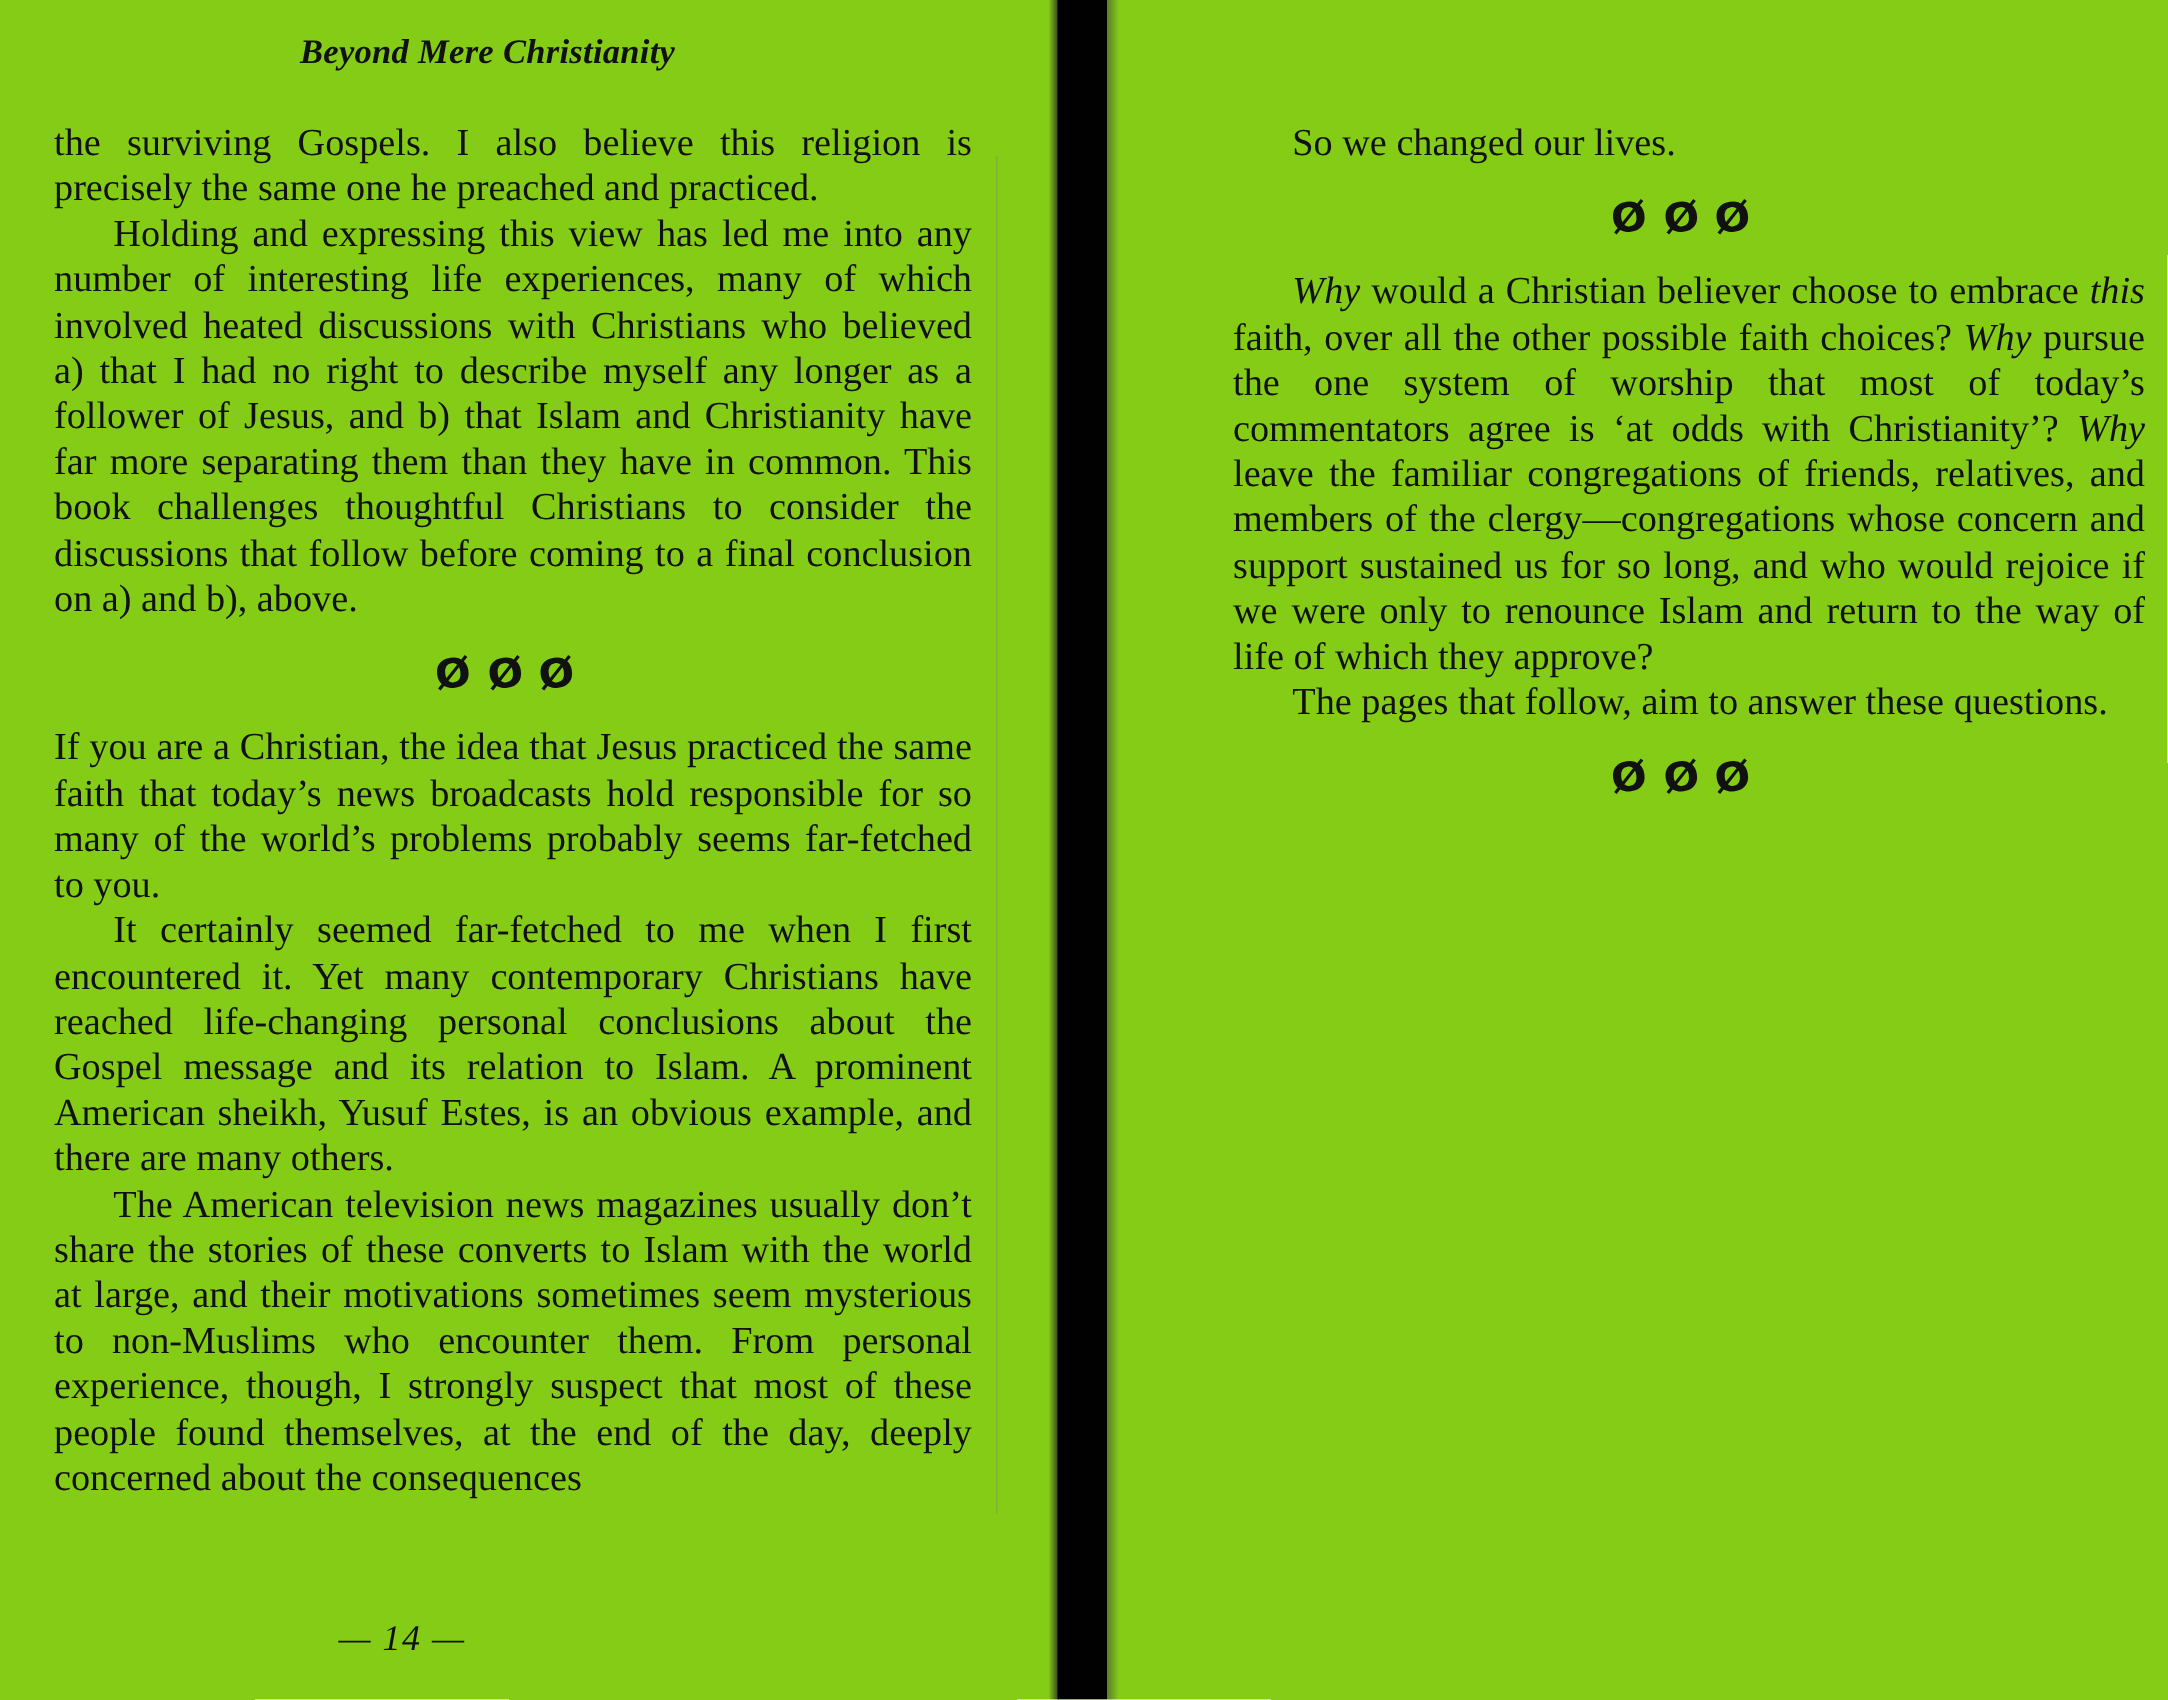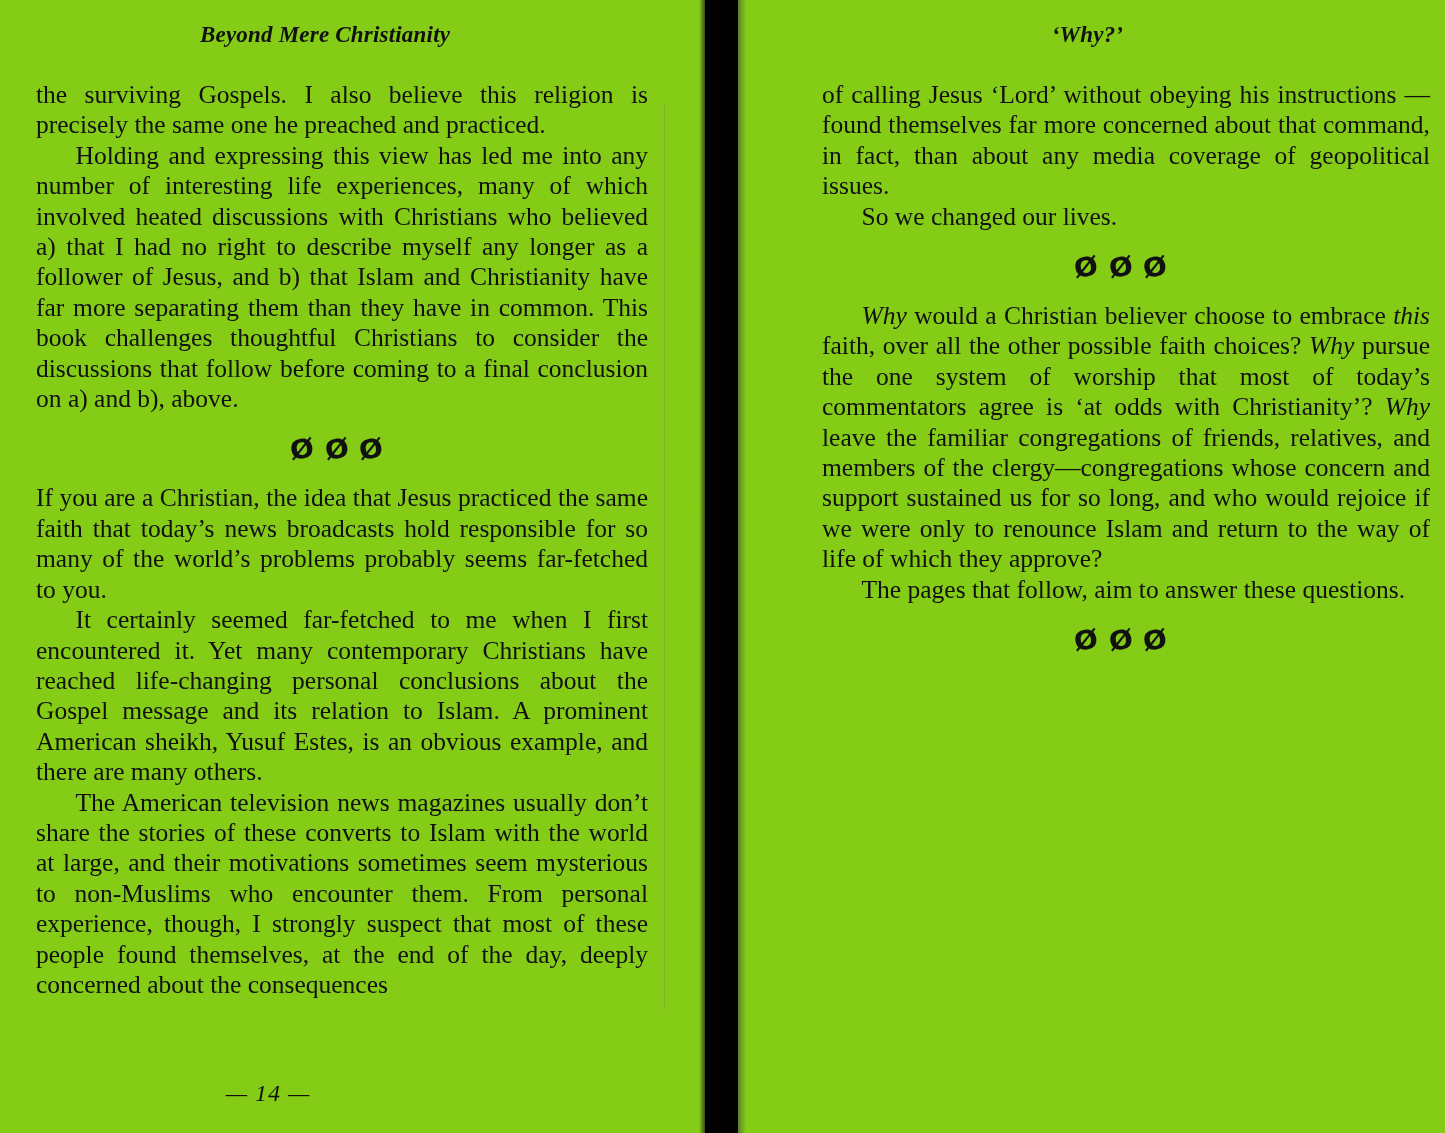--- a/index.html
+++ b/index.html
@@ -146,23 +146,21 @@
         <p>Holding and expressing this view has led me into any number of interesting life experiences, many of which involved heated discussions with Christians who believed a) that I had no right to describe myself any longer as a follower of Jesus, and b) that Islam and Christianity have far more separating them than they have in common. This book challenges thoughtful Christians to consider the discussions that follow before coming to a final conclusion on a) and b), above.</p>
         <div class="ornament-row"><span>Ø</span><span>Ø</span><span>Ø</span></div>
         <p class="flush">If you are a Christian, the idea that Jesus practiced the same faith that today’s news broadcasts hold responsible for so many of the world’s problems probably seems far-fetched to you.</p>
         <p>It certainly seemed far-fetched to me when I first encountered it. Yet many contemporary Christians have reached life-changing personal conclusions about the Gospel message and its relation to Islam. A prominent American sheikh, Yusuf Estes, is an obvious example, and there are many others.</p>
         <p>The American television news magazines usually don’t share the stories of these converts to Islam with the world at large, and their motivations sometimes seem mysterious to non-Muslims who encounter them. From personal experience, though, I strongly suspect that most of these people found themselves, at the end of the day, deeply concerned about the consequences</p>
       </div>
     <div class="folio">— 14 —</div>
   </div>
 
   <div class="page page-recto">
-    <div class="running-head">‘Why?’</div>
     <div class="column">
-        <p class="flush">of calling Jesus ‘Lord’ without obeying his instructions — found themselves far more concerned about that command, in fact, than about any media coverage of geopolitical issues.</p>
         <p>So we changed our lives.</p>
         <div class="ornament-row"><span>Ø</span><span>Ø</span><span>Ø</span></div>
         <p><em>Why</em><span> would a Christian believer choose to embrace </span><em>this</em><span> faith, over all the other possible faith choices? </span><em>Why</em><span> pursue the one system of worship that most of today’s commentators agree is ‘at odds with Christianity’? </span><em>Why</em><span> leave the familiar congregations of friends, relatives, and members of the clergy—congregations whose concern and support sustained us for so long, and who would rejoice if we were only to renounce Islam and return to the way of life of which they approve?</span></p>
         <p>The pages that follow, aim to answer these questions.</p>
         <div class="ornament-row"><span>Ø</span><span>Ø</span><span>Ø</span></div>
       </div>
   </div>
 
 </div>
 

